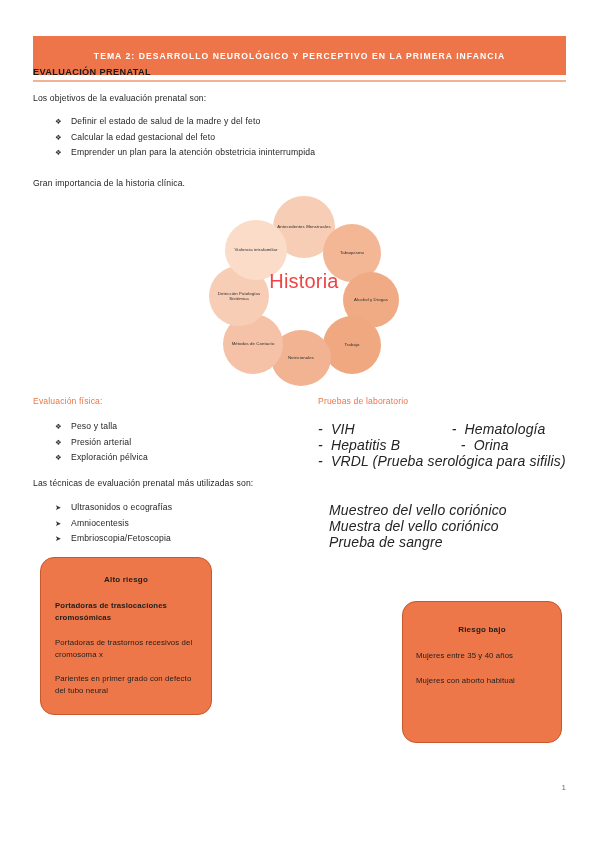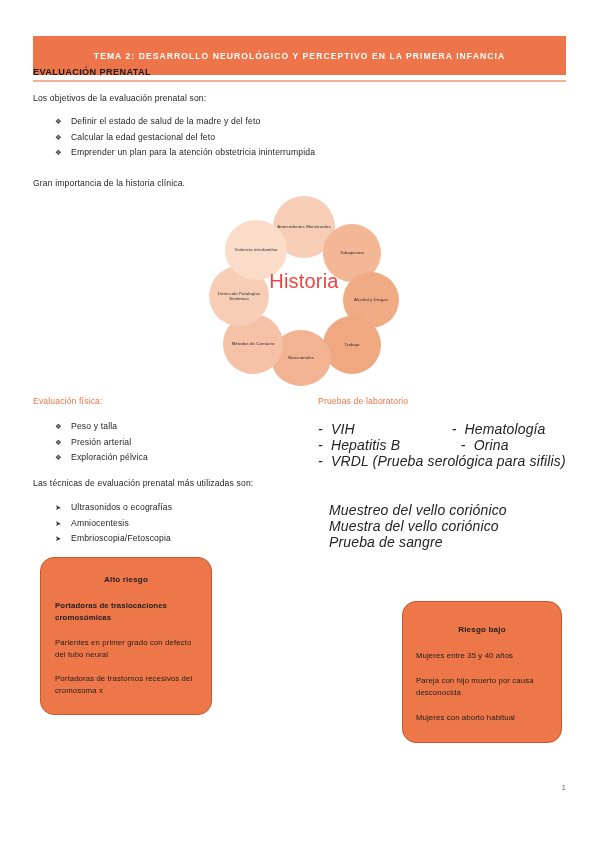--- a/index.html
+++ b/index.html
@@ -259,27 +259,26 @@
     </div>
   </div>
 
   <div class="dashline" style="left:329px; top:502px;">Muestreo del vello coriónico</div>
   <div class="dashline" style="left:329px; top:518px;">Muestra del vello coriónico</div>
   <div class="dashline" style="left:329px; top:534px;">Prueba de sangre</div>
 
   <div class="risk" style="left:40px; top:557px; width:172px; height:158px;">
     <div class="r-title" style="margin-top:17px;">Alto riesgo</div>
     <div class="r-item" style="margin:16px 12px 0 14px;font-weight:bold;">Portadoras de traslocaciones cromosómicas</div>
+    <div class="r-item" style="margin:13px 12px 0 14px;">Portadoras de trastornos recesivos del cromosoma x</div>
     <div class="r-item" style="margin:13px 12px 0 14px;">Parientes en primer grado con defecto del tubo neural</div>
-    <div class="r-item" style="margin:13px 12px 0 14px;">Portadoras de trastornos recesivos del cromosoma x</div>
   </div>
 
 
   <div class="risk" style="left:402px; top:557px; width:160px; height:142px;margin-top:44px;">
     <div class="r-title" style="margin-top:23px;">Riesgo bajo</div>
     <div class="r-item" style="margin:16px 12px 0 13px;">Mujeres entre 35 y 40 años</div>
-    <div class="r-item" style="margin:13px 12px 0 13px;">Pareja con hijo muerto por causa desconocida</div>
     <div class="r-item" style="margin:13px 12px 0 13px;">Mujeres con aborto habitual</div>
   </div>
 
   <div class="page-num">1</div>
 
 </div>
 
 </body></html>

